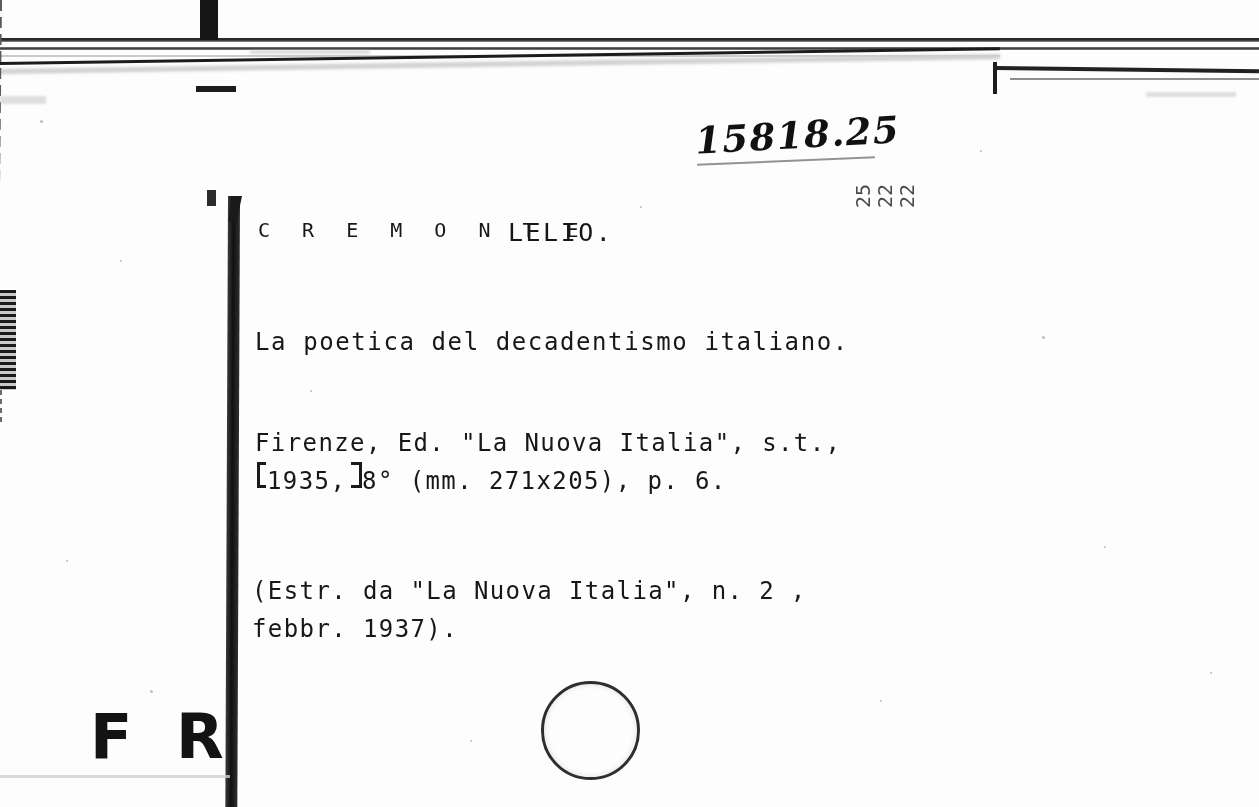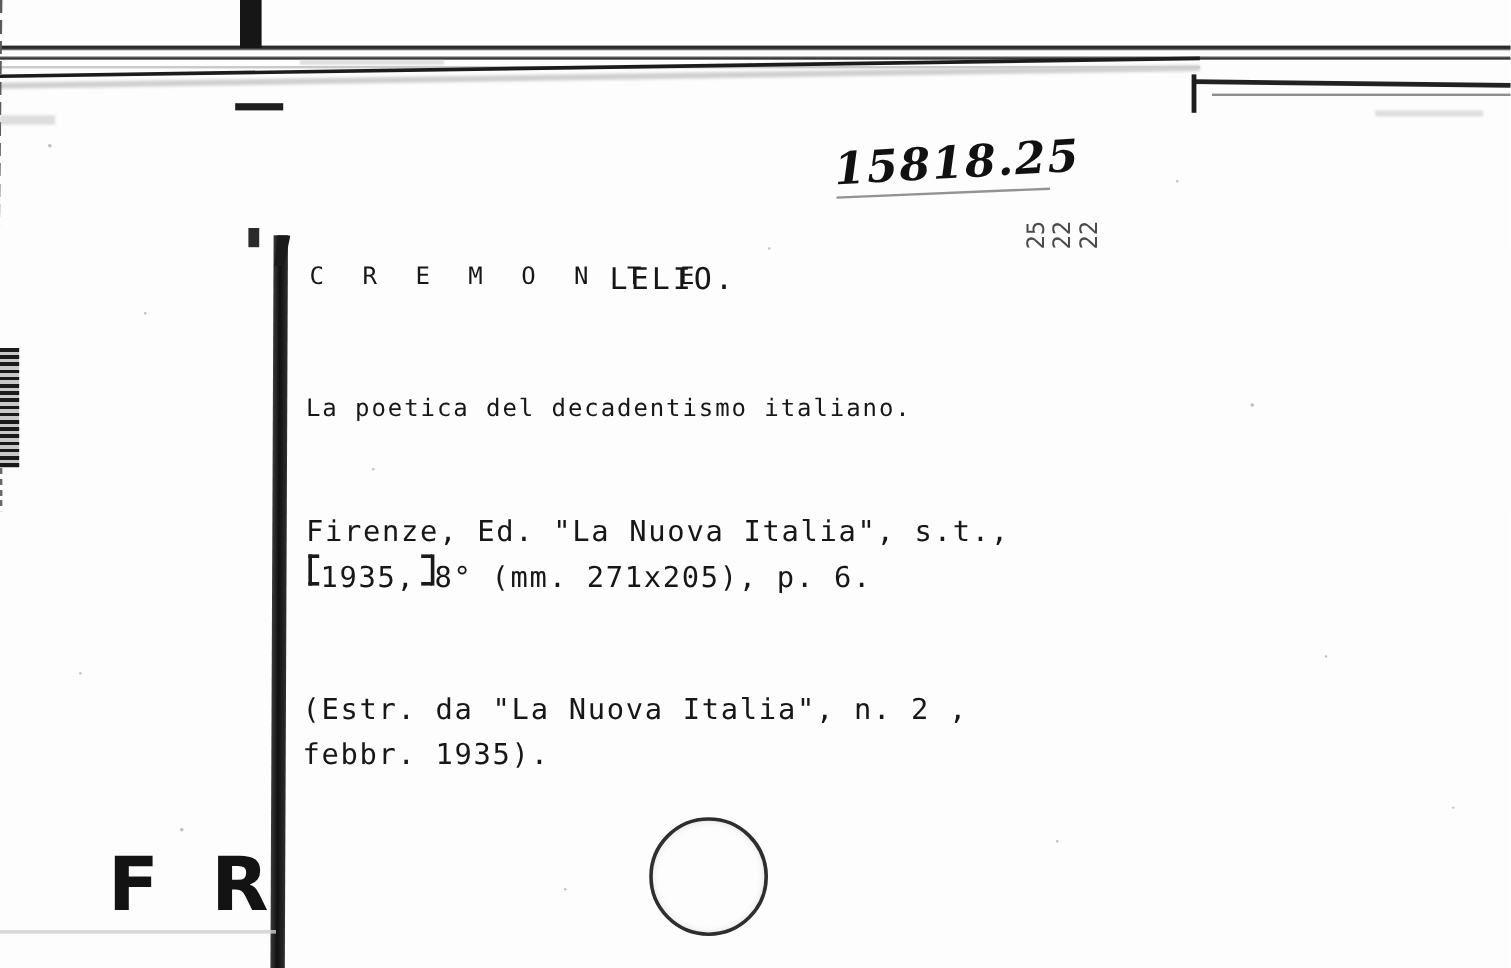--- a/index.html
+++ b/index.html
@@ -197,21 +197,21 @@
     line-height: 22px;
     letter-spacing: 0px;
     color: #2b2b2b;
     transform: rotate(-90deg);
     transform-origin: left top;
     opacity: .85;
   }
   #title {
     left: 255px;
     top: 328px;
-    font-size: 20px;
+    font-size: 24px;
     letter-spacing: 1.6px;
   }
   #imprint {
     left: 255px;
     top: 424px;
     font-size: 24px;
     line-height: 38px;
     letter-spacing: 1.4px;
   }
   #note {
@@ -317,21 +317,21 @@
 <span style="display:inline-block;width:12px"></span><span>1935</span><span>, 8° (mm. 271x205), p. 6.</span></div>
 
   <div id="year-bracket-l"></div>
   <div id="year-bracket-lt"></div>
   <div id="year-bracket-lb"></div>
   <div id="year-bracket-r"></div>
   <div id="year-bracket-rt"></div>
   <div id="year-bracket-rb"></div>
 
   <div class="tw" id="note"><span>(Estr. da "La Nuova Italia", n. 2 ,</span>
-<span>febbr. 1935).</span></div>
+<span>febbr. 1937).</span></div>
 
   <div id="hole"></div>
 
   <div id="mark-f">F</div>
   <div id="mark-r">R</div>
 
   <div class="speck" style="left:40px;top:120px;width:3px;height:3px"></div>
   <div class="speck" style="left:120px;top:260px;width:2px;height:2px"></div>
   <div class="speck" style="left:310px;top:390px;width:2px;height:2px"></div>
   <div class="speck" style="left:640px;top:206px;width:2px;height:2px"></div>

